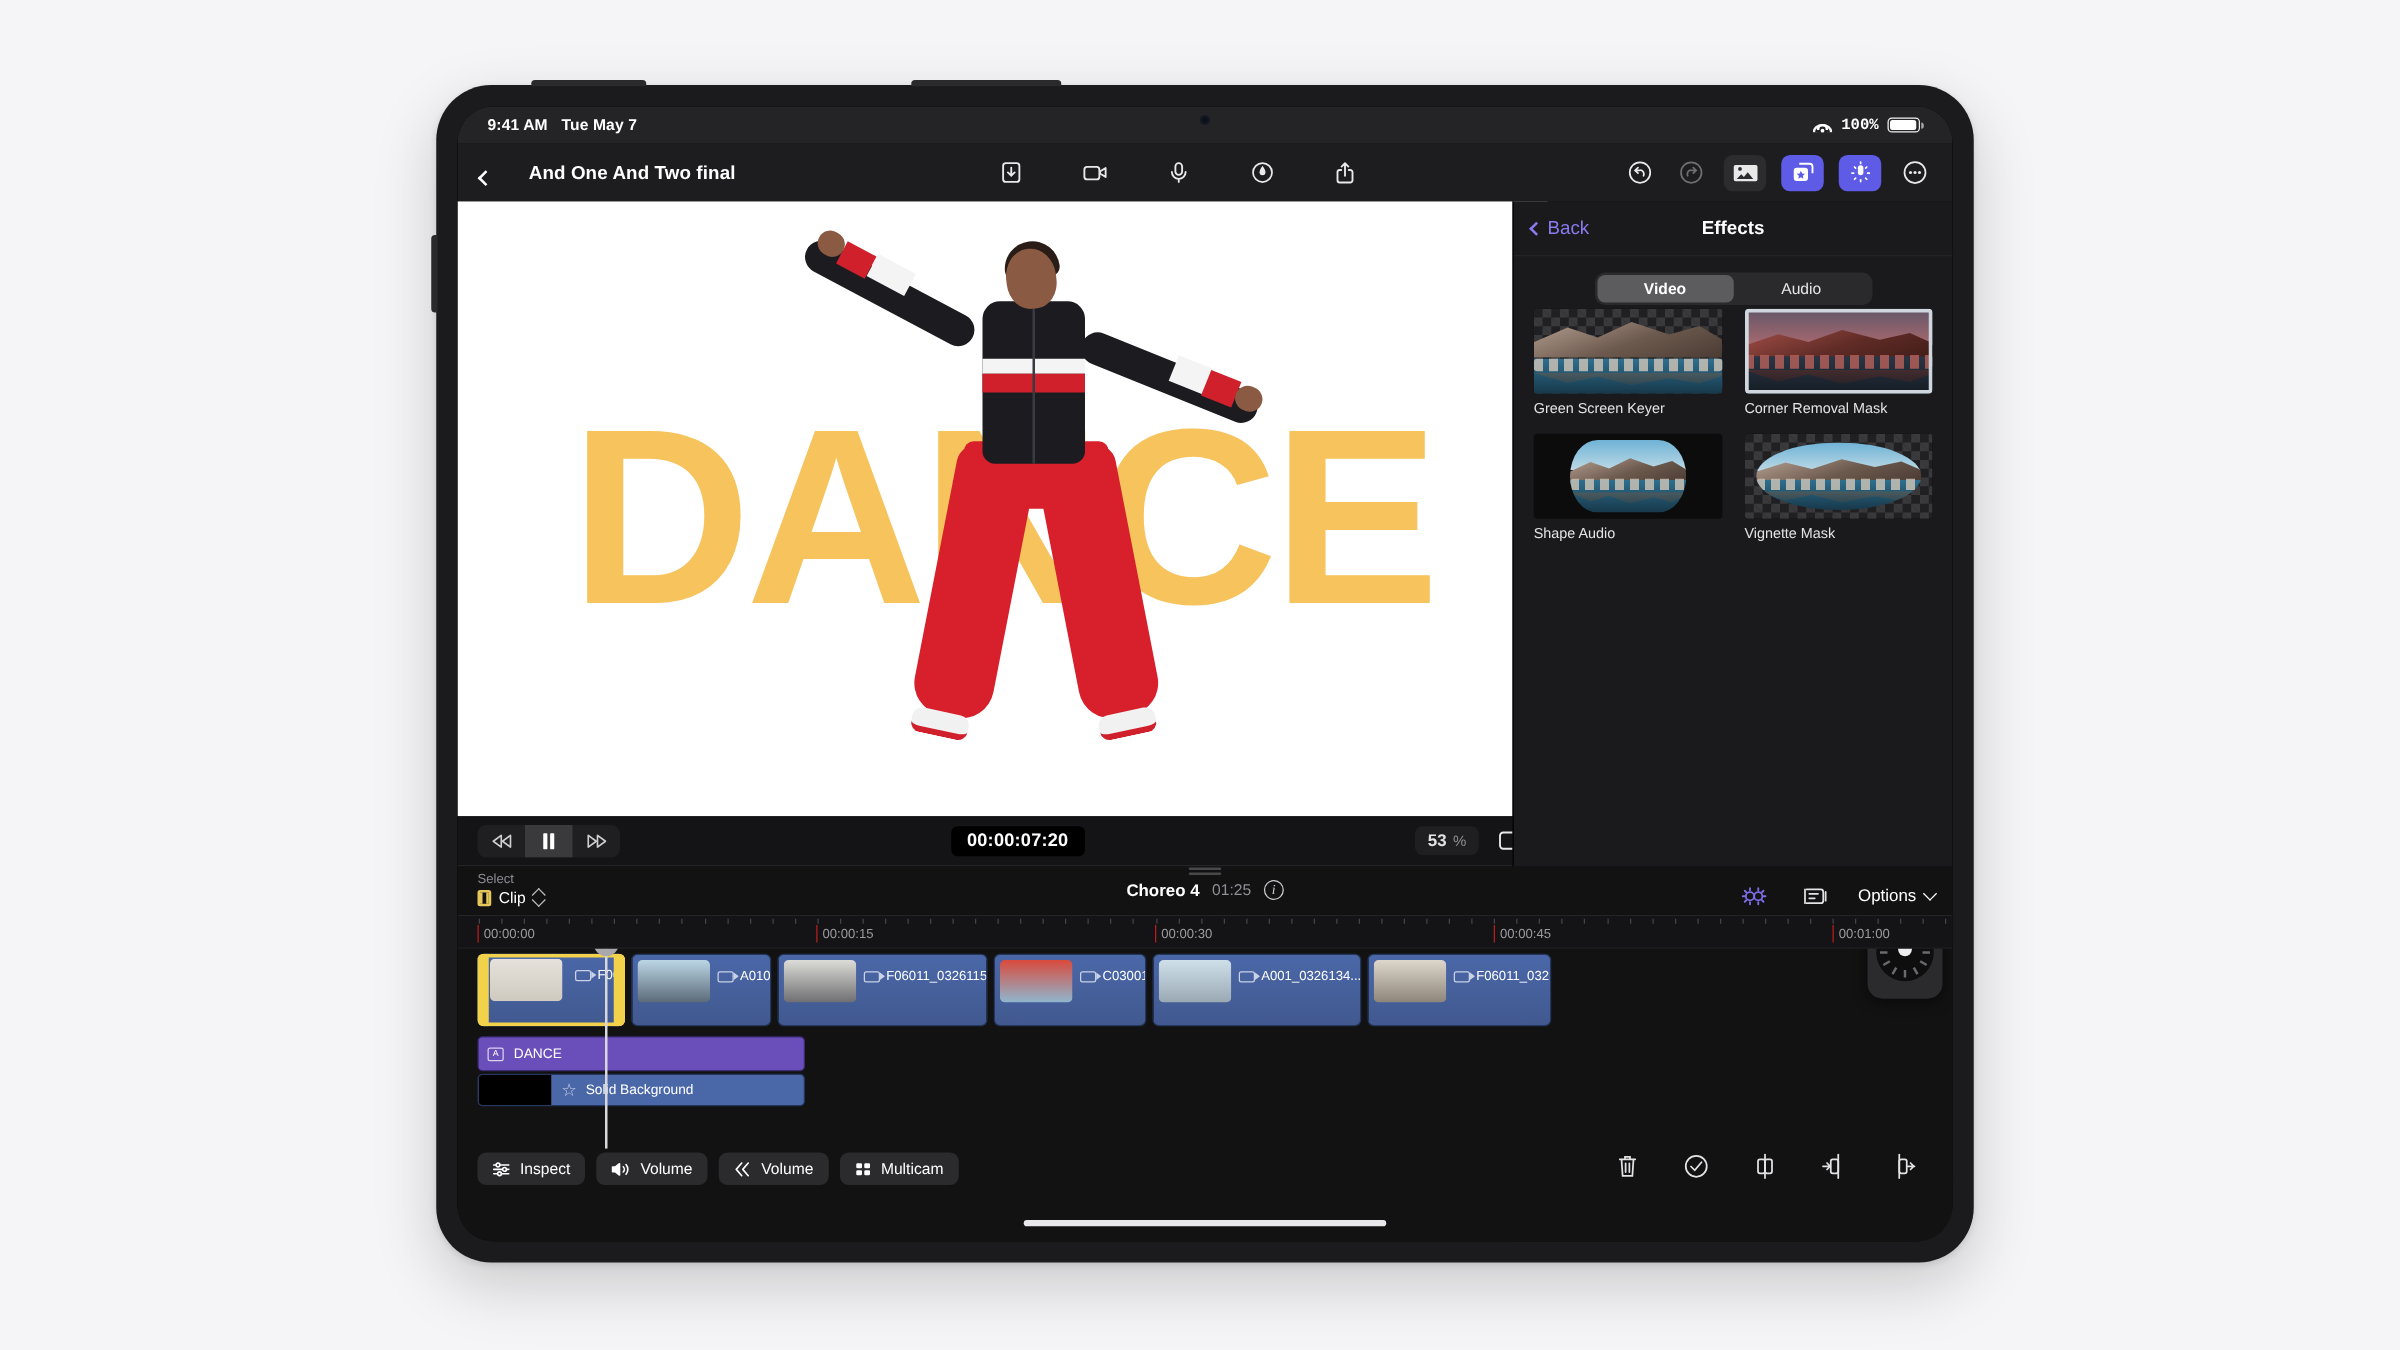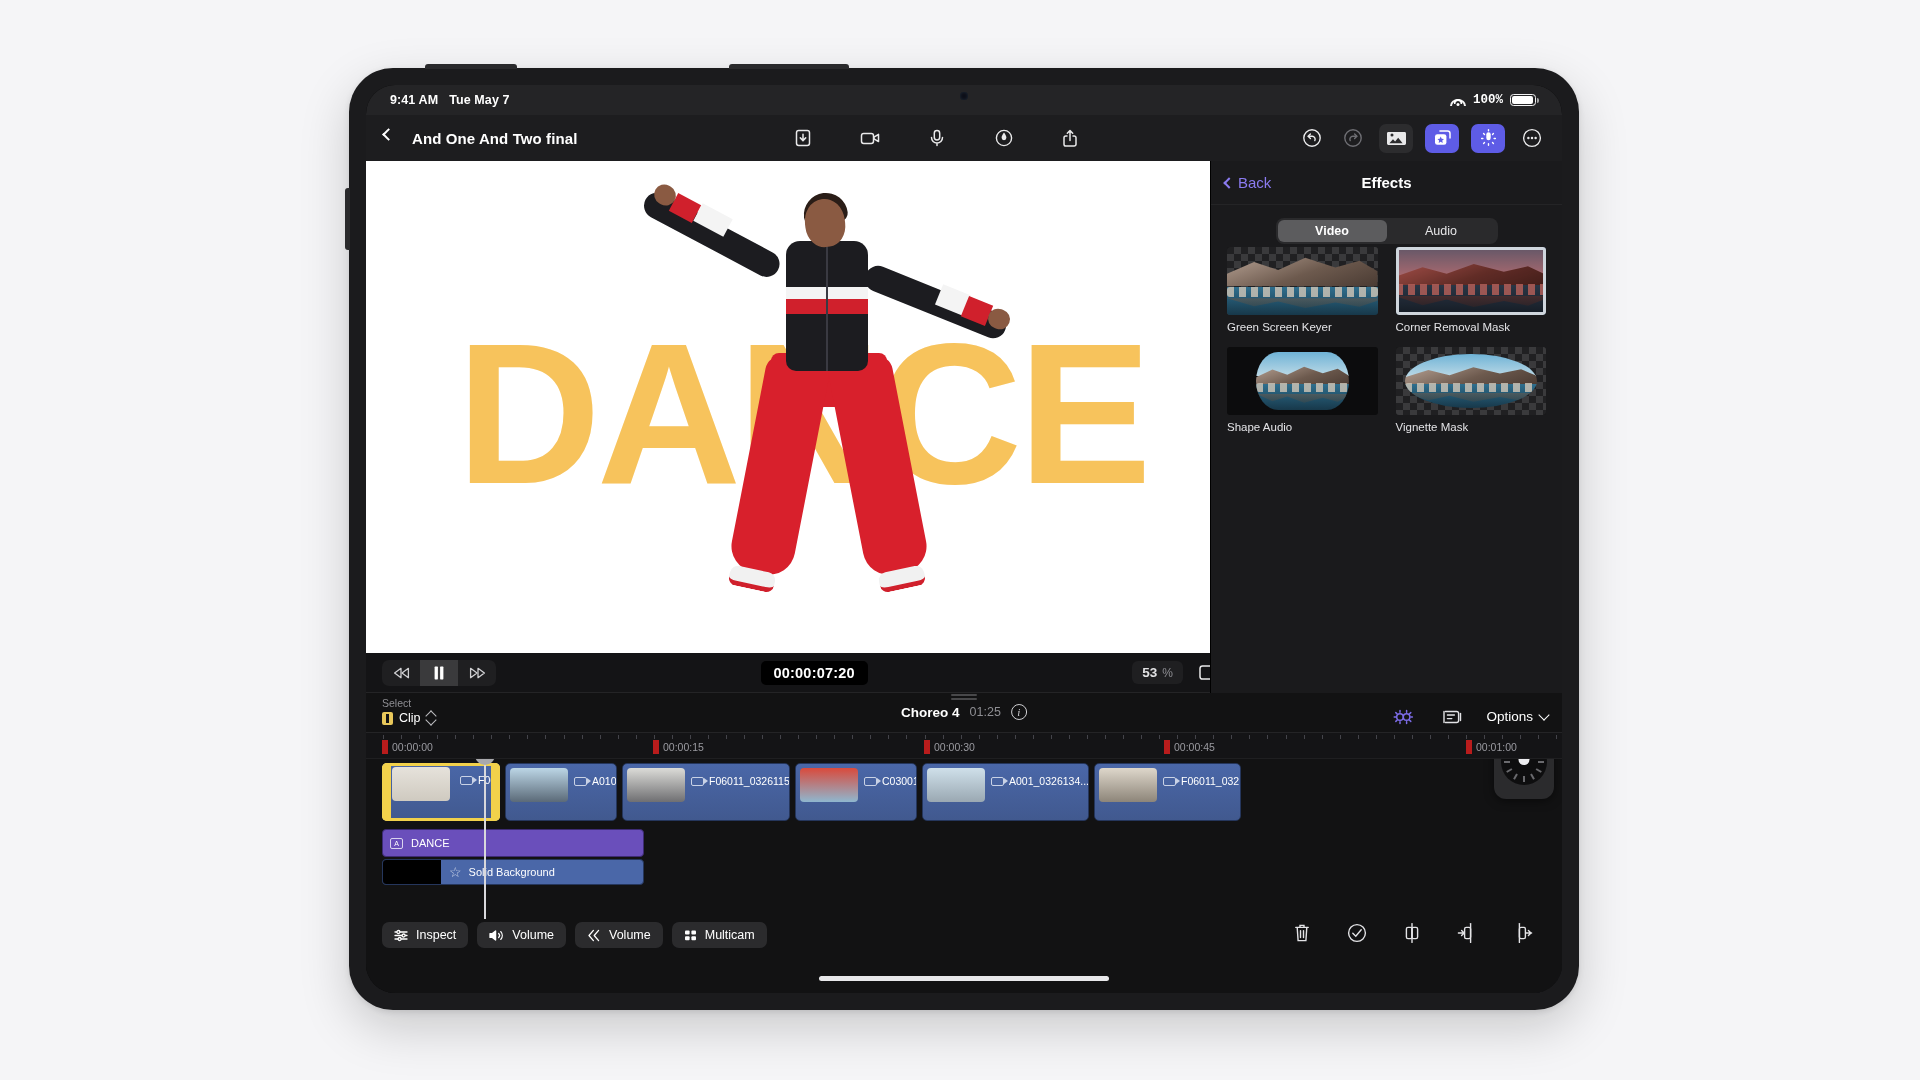--- a/index.html
+++ b/index.html
@@ -80,21 +80,21 @@
   .batt i { position:absolute; left:1.3px; top:1.3px; bottom:1.3px; width: 88%; background:#fff; border-radius:2px; }
 
   
   .apptoolbar {
     position: absolute; left:0; right:0; top:30px; height: 46px;
     background: #1d1d1f;
     display: flex; align-items: center;
     padding: 0 16px 0 14px;
     z-index: 25;
   }
-  .tb-left { display:flex; align-items:flex-start; gap: 19px; flex: 0 0 auto; }
+  .tb-left { display:flex; align-items:flex-end; gap: 30px; flex: 0 0 auto; }
   .proj-title { color:#fff; font-size:15px; font-weight: 600; letter-spacing:.1px;}
   .tb-center { flex:1; display:flex; align-items:center; justify-content:center; gap: 38px; }
   .tb-right { display:flex; align-items:center; gap: 12px; flex:0 0 auto; }
   .tbtn {
     width: 29px; height: 29px;
     display:flex; align-items:center; justify-content:center;
     border-radius: 7px;
     color:#e9e9ea;
   }
   .tbtn svg { display:block; }
@@ -262,21 +262,21 @@
   .tl-center .nm{color:#fff;font-size:13.5px;font-weight:600;}
   .tl-center .dur{color:#8e8e93;font-size:12.5px;}
   .iconcirc{width:16px;height:16px;border-radius:50%;border:1.4px solid #cfcfd2;color:#cfcfd2;font-size:11px;display:flex;align-items:center;justify-content:center;font-style:italic;font-family:"Liberation Serif",serif;}
   .grab { position:absolute; left:50%; top:1px; transform:translateX(-50%); width:26px; }
   .grab i{display:block;height:2px;background:#48484a;margin-bottom:2px;border-radius:1px;}
   .tl-right { position:absolute; right: 14px; top: 9px; display:flex; align-items:center; gap: 20px; }
   .tl-right .opt{color:#fff;font-size:13.5px;display:flex;align-items:center;gap:7px;}
   .tl-right .opt .cd{width:8px;height:8px;border-right:1.7px solid #fff;border-bottom:1.7px solid #fff;transform:rotate(45deg);margin-top:-4px;}
 
   .ruler { position:relative; height: 26px; background:#141416; border-bottom:1px solid #1f1f21;}
-  .ruler .lbl { position:absolute; top: 7px; color:#9a9aa0; font-size:10.5px; padding-left:4px; border-left:6px solid #b91c1c; height:14px; line-height:14px;}
+  .ruler .lbl { position:absolute; top: 7px; color:#9a9aa0; font-size:10.5px; padding-left:4px; border-left:1px solid #b91c1c; height:14px; line-height:14px;}
   .tick { position:absolute; top:2px; width:1px; height:4px; background:#44444a; }
 
   .tracks { position:relative; height: 160px; overflow:hidden; }
   .clip {
     position:absolute; top: 4px; height: 58px;
     background: linear-gradient(#4a67a8,#41598f);
     border-radius: 5px; border:1px solid #25365c;
     overflow:hidden;
   }
   .clip .th { position:absolute; left:4px; top:4px; width: 58px; height: 34px; border-radius:4px; overflow:hidden; background:#cfd6dd;}
@@ -626,21 +626,21 @@
                 <span>Options</span>
                 <span class="cd"></span>
               </span>
             </div>
           </div>
 
           <div class="ruler">
             <div class="lbl" style="left:16px">00:00:00</div>
             <div class="lbl" style="left:287px">00:00:15</div>
             <div class="lbl" style="left:558px">00:00:30</div>
-            <div class="lbl" style="left:798px">00:00:45</div>
+            <div class="lbl" style="left:829px">00:00:45</div>
             <div class="lbl" style="left:1100px">00:01:00</div>
             <div id="ticks">
                 <div class="tick" style="left: 17px;"></div>
                 <div class="tick" style="left: 35.05px;"></div>
                 <div class="tick" style="left: 53.1px;"></div>
                 <div class="tick" style="left: 71.15px;"></div>
                 <div class="tick" style="left: 89.2px;"></div>
                 <div class="tick" style="left: 107.25px;"></div>
                 <div class="tick" style="left: 125.3px;"></div>
                 <div class="tick" style="left: 143.35px;"></div>

